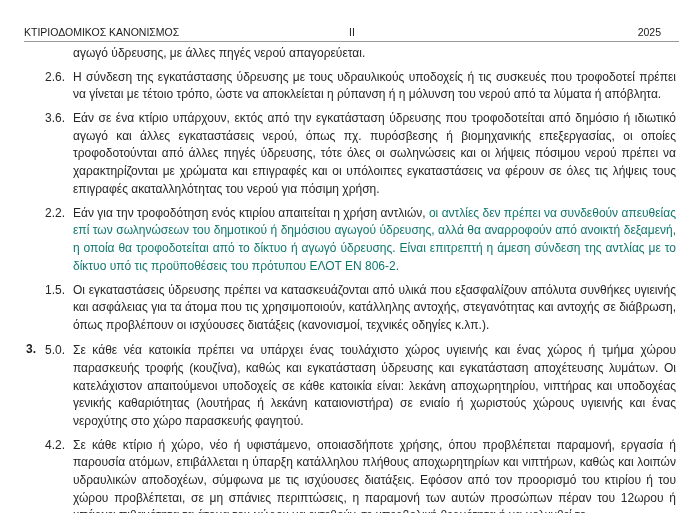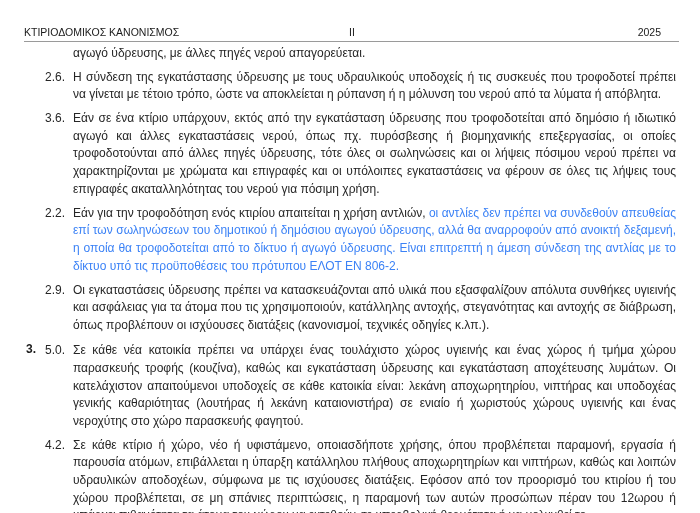--- a/index.html
+++ b/index.html
@@ -17,21 +17,21 @@
   .header .left { position: absolute; left: 0; top: 0; }
   .header .center { position: absolute; left: 325px; top: 0; }
   .header .right { position: absolute; right: 18px; top: 0; }
   .content { position: absolute; left: 0; top: 45px; width: 700px; }
   .para {
     position: relative; padding-left: 73px; width: 603px;
     font-size: 12px; line-height: 17.6px; text-align: justify;
     margin-bottom: 6.5px;
   }
   .para .num { position: absolute; left: 45px; top: 0; }
-  .red { color: #3b82f6; }
+  .red { color: #0f766e; }
   .section {
     position: relative; padding-left: 49px; font-size: 12px; font-weight: bold;
     line-height: 17px; margin-top: 4px; margin-bottom: 8px; color: #1a1a1a;
   }
   .section .num { position: absolute; left: 26px; top: 0; }
   .cont { padding-left: 73px; width: 603px; font-size: 12px; line-height: 17.6px; margin-bottom: 6px; }
 </style>
 </head>
 <body>
 
@@ -53,21 +53,21 @@
     <span class="num">3.6.</span>
     <span>Εάν σε ένα κτίριο υπάρχουν, εκτός από την εγκατάσταση ύδρευσης που τροφοδοτείται από δημόσιο ή ιδιωτικό αγωγό και άλλες εγκαταστάσεις νερού, όπως πχ. πυρόσβεσης ή βιομηχανικής επεξεργασίας, οι οποίες τροφοδοτούνται από άλλες πηγές ύδρευσης, τότε όλες οι σωληνώσεις και οι λήψεις πόσιμου νερού πρέπει να χαρακτηρίζονται με χρώματα και επιγραφές και οι υπόλοιπες εγκαταστάσεις να φέρουν σε όλες τις λήψεις τους επιγραφές ακαταλληλότητας του νερού για πόσιμη χρήση.</span>
   </div>
 
   <div class="para">
     <span class="num">2.2.</span>
     <span>Εάν για την τροφοδότηση ενός κτιρίου απαιτείται η χρήση αντλιών, </span><span class="red">οι αντλίες δεν πρέπει να συνδεθούν απευθείας επί των σωληνώσεων του δημοτικού ή δημόσιου αγωγού ύδρευσης, αλλά θα αναρροφούν από ανοικτή δεξαμενή, η οποία θα τροφοδοτείται από το δίκτυο ή αγωγό ύδρευσης. Είναι επιτρεπτή η άμεση σύνδεση της αντλίας με το δίκτυο υπό τις προϋποθέσεις του πρότυπου ΕΛΟΤ ΕΝ 806-2.</span>
   </div>
 
   <div class="para">
-    <span class="num">2.9.</span>
+    <span class="num">1.5.</span>
     <span>Οι εγκαταστάσεις ύδρευσης πρέπει να κατασκευάζονται από υλικά που εξασφαλίζουν απόλυτα συνθήκες υγιεινής και ασφάλειας για τα άτομα που τις χρησιμοποιούν, κατάλληλης αντοχής, στεγανότητας και αντοχής σε διάβρωση, όπως προβλέπουν οι ισχύουσες διατάξεις (κανονισμοί, τεχνικές οδηγίες κ.λπ.).</span>
   </div>
 
   <div class="section">
     <span class="num">3.</span>
   </div>
 
   <div class="para">
     <span class="num">5.0.</span>
     <span>Σε κάθε νέα κατοικία πρέπει να υπάρχει ένας τουλάχιστο χώρος υγιεινής και ένας χώρος ή τμήμα χώρου παρασκευής τροφής (κουζίνα), καθώς και εγκατάσταση ύδρευσης και εγκατάσταση αποχέτευσης λυμάτων. Οι κατελάχιστον απαιτούμενοι υποδοχείς σε κάθε κατοικία είναι: λεκάνη αποχωρητηρίου, νιπτήρας και υποδοχέας γενικής καθαριότητας (λουτήρας ή λεκάνη καταιονιστήρα) σε ενιαίο ή χωριστούς χώρους υγιεινής και ένας νεροχύτης στο χώρο παρασκευής φαγητού.</span>

